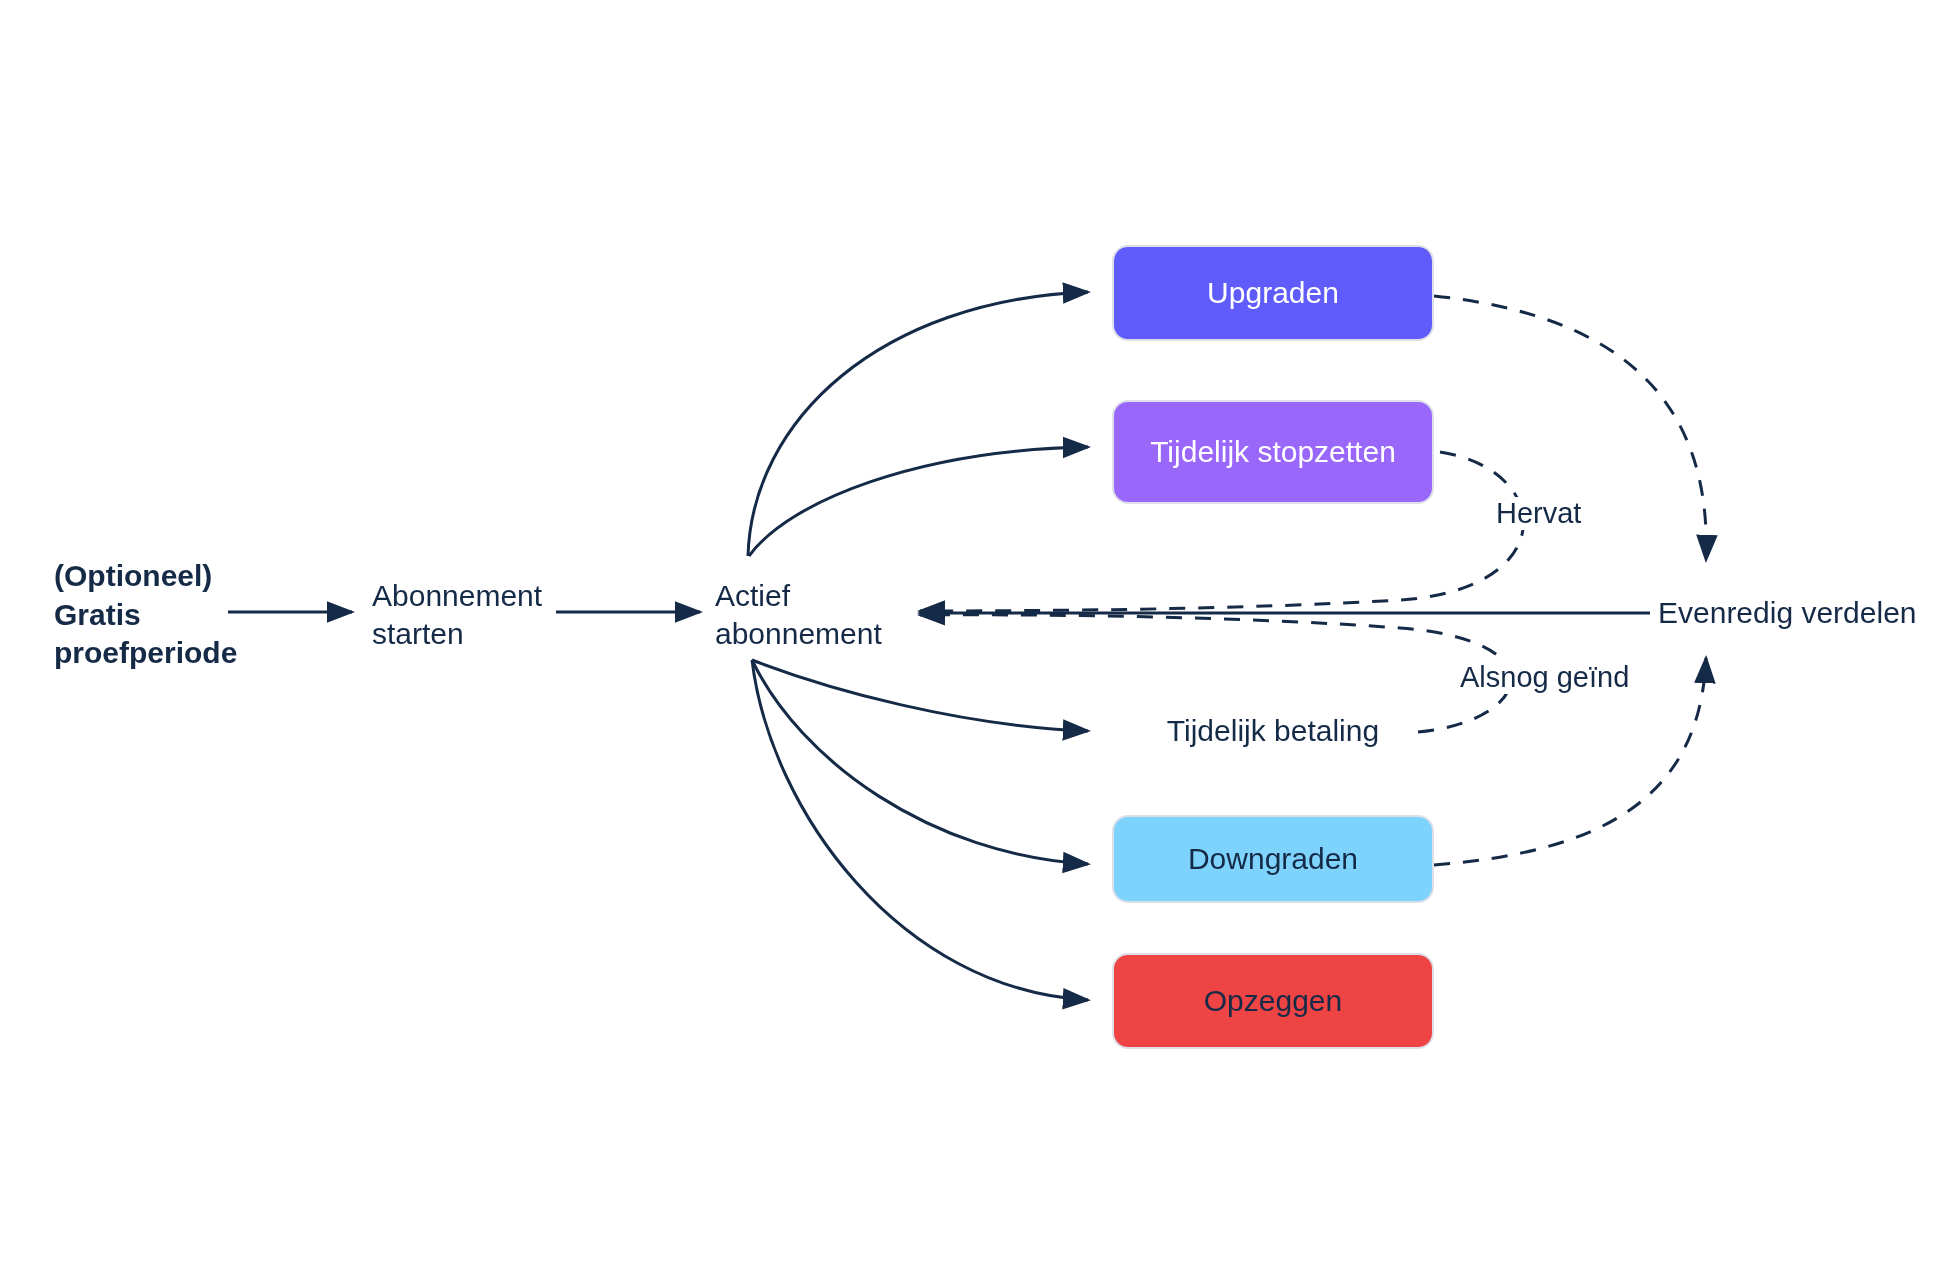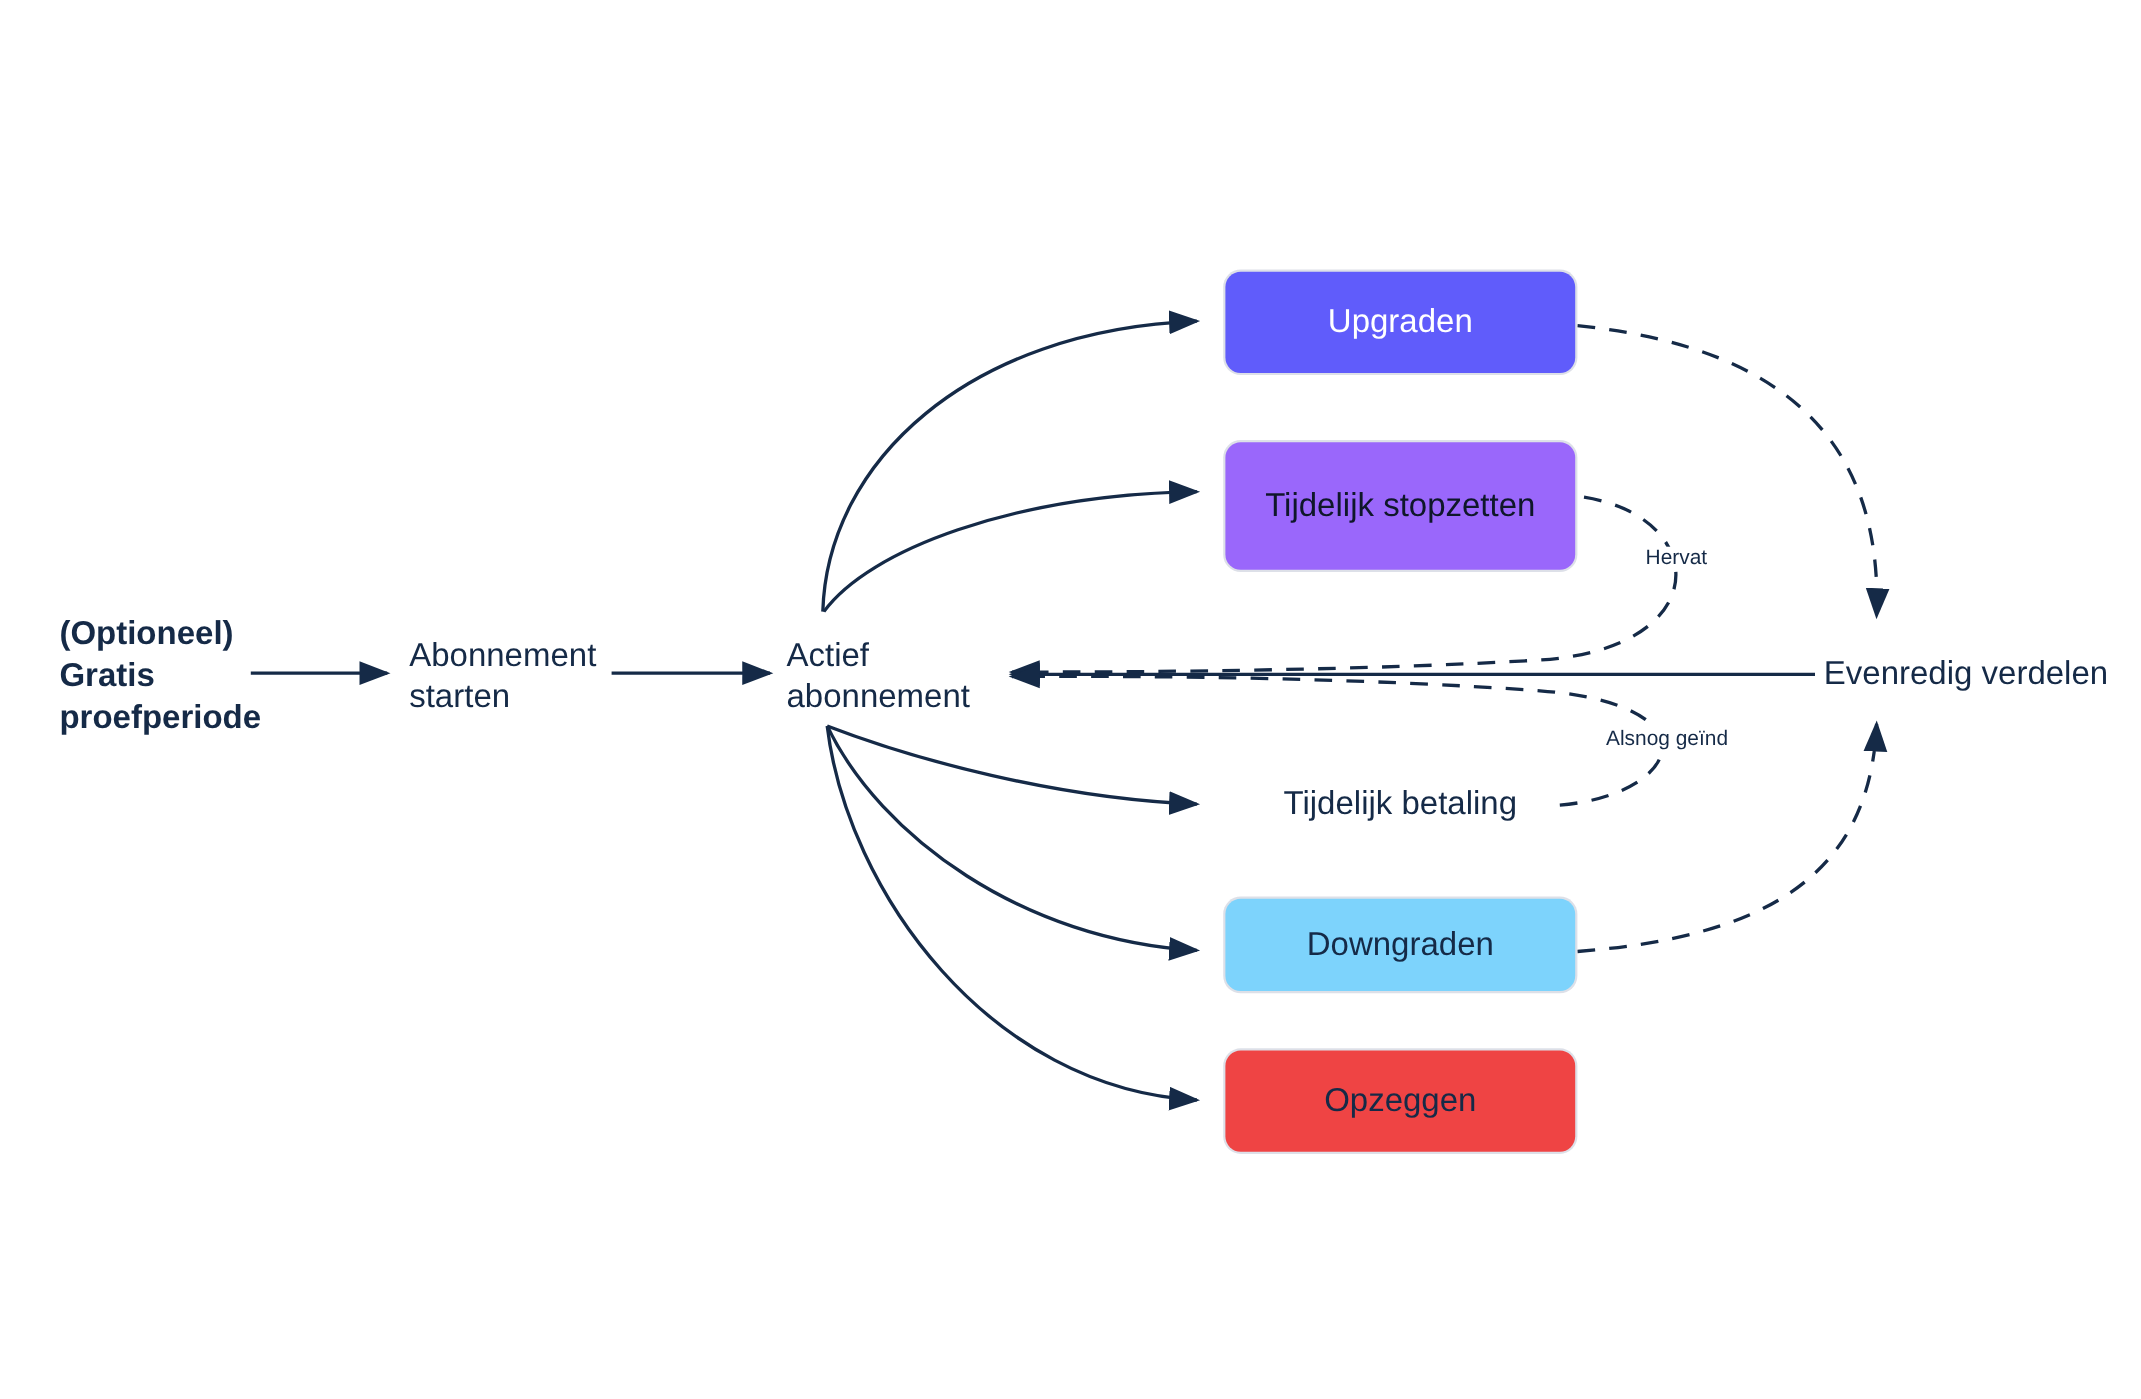--- a/index.html
+++ b/index.html
@@ -42,21 +42,21 @@
   }
   .node.plain {
     background: transparent;
   }
   .node.left-align {
     justify-content: flex-start;
     text-align: left;
   }
   .edge-label {
     position: absolute;
-    font-size: 19px;
+    font-size: 29px;
     color: #152A47;
     white-space: nowrap;
     background: #ffffff;
     padding: 0 4px;
   }
 </style>
 </head>
 <body>
 
 <div id="canvas">
@@ -98,21 +98,21 @@
 proefperiode</div>
 
   <div class="node plain left-align" style="left:372px; top:575px; width:250px; height:80px;">Abonnement
 starten</div>
 
   <div class="node plain left-align" style="left:715px; top:575px; width:230px; height:80px;">Actief
 abonnement</div>
 
   <div class="node boxed" style="left:1114px; top:247px; width:318px; height:92px; background:#605CFB; color:#ffffff;">Upgraden</div>
 
-  <div class="node boxed" style="left:1114px; top:402px; width:318px; height:116px; background:#9A67FB; color:#0f172a;">Tijdelijk stopzetten</div>
+  <div class="node boxed" style="left:1114px; top:402px; width:318px; height:100px; background:#9A67FB; color:#ffffff;">Tijdelijk stopzetten</div>
 
   <div class="node plain" style="left:1114px; top:703px; width:318px; height:56px;">Tijdelijk betaling</div>
 
   <div class="node boxed" style="left:1114px; top:817px; width:318px; height:84px; background:#7dd3fc; color:#152A47;">Downgraden</div>
 
   <div class="node boxed" style="left:1114px; top:955px; width:318px; height:92px; background:#ef4444; color:#152A47;">Opzeggen</div>
 
   <div class="node plain left-align" style="left:1658px; top:585px; width:290px; height:56px;">Evenredig verdelen</div>
 
   <div class="edge-label" style="left:1492px; top:497px;">Hervat</div>

